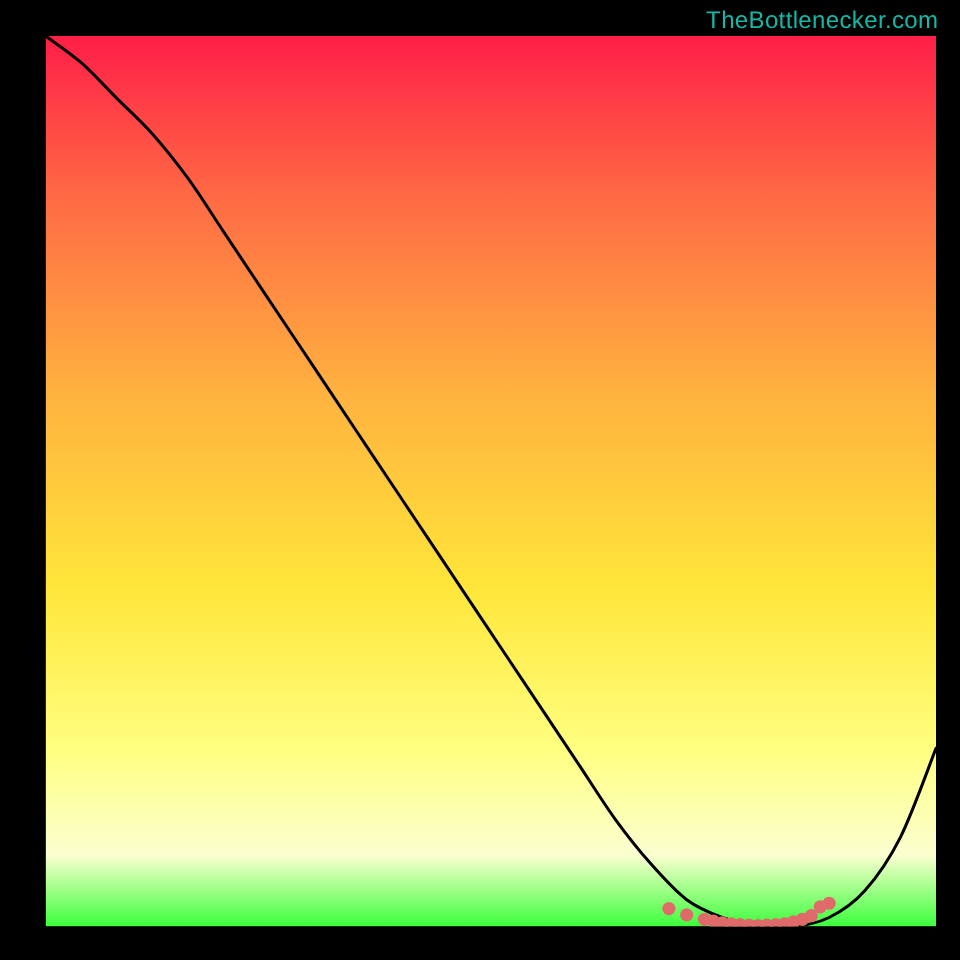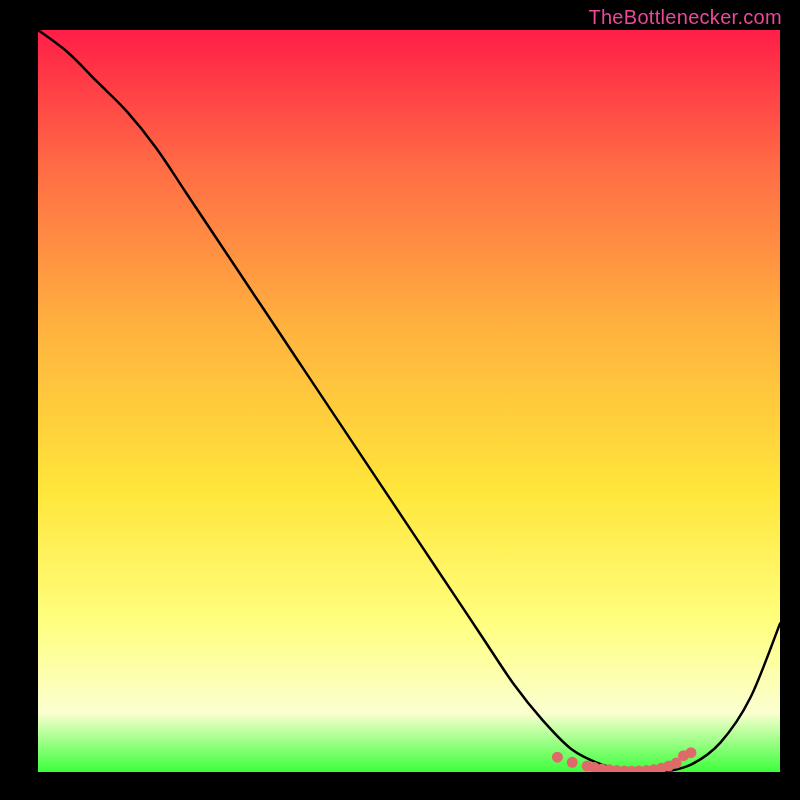--- a/index.html
+++ b/index.html
@@ -14,21 +14,21 @@
   .container {
     position: relative;
     width: 800px;
     height: 800px;
     background: #000;
   }
   .watermark {
     position: absolute;
     top: 6px;
     right: 18px;
-    color: #ec4899;
+    color: #14b8a6;
     font-size: 20px;
     font-weight: 500;
     letter-spacing: 0.3px;
     z-index: 10;
   }
   .plot {
     position: absolute;
     left: 38px;
     top: 30px;
     width: 742px;

